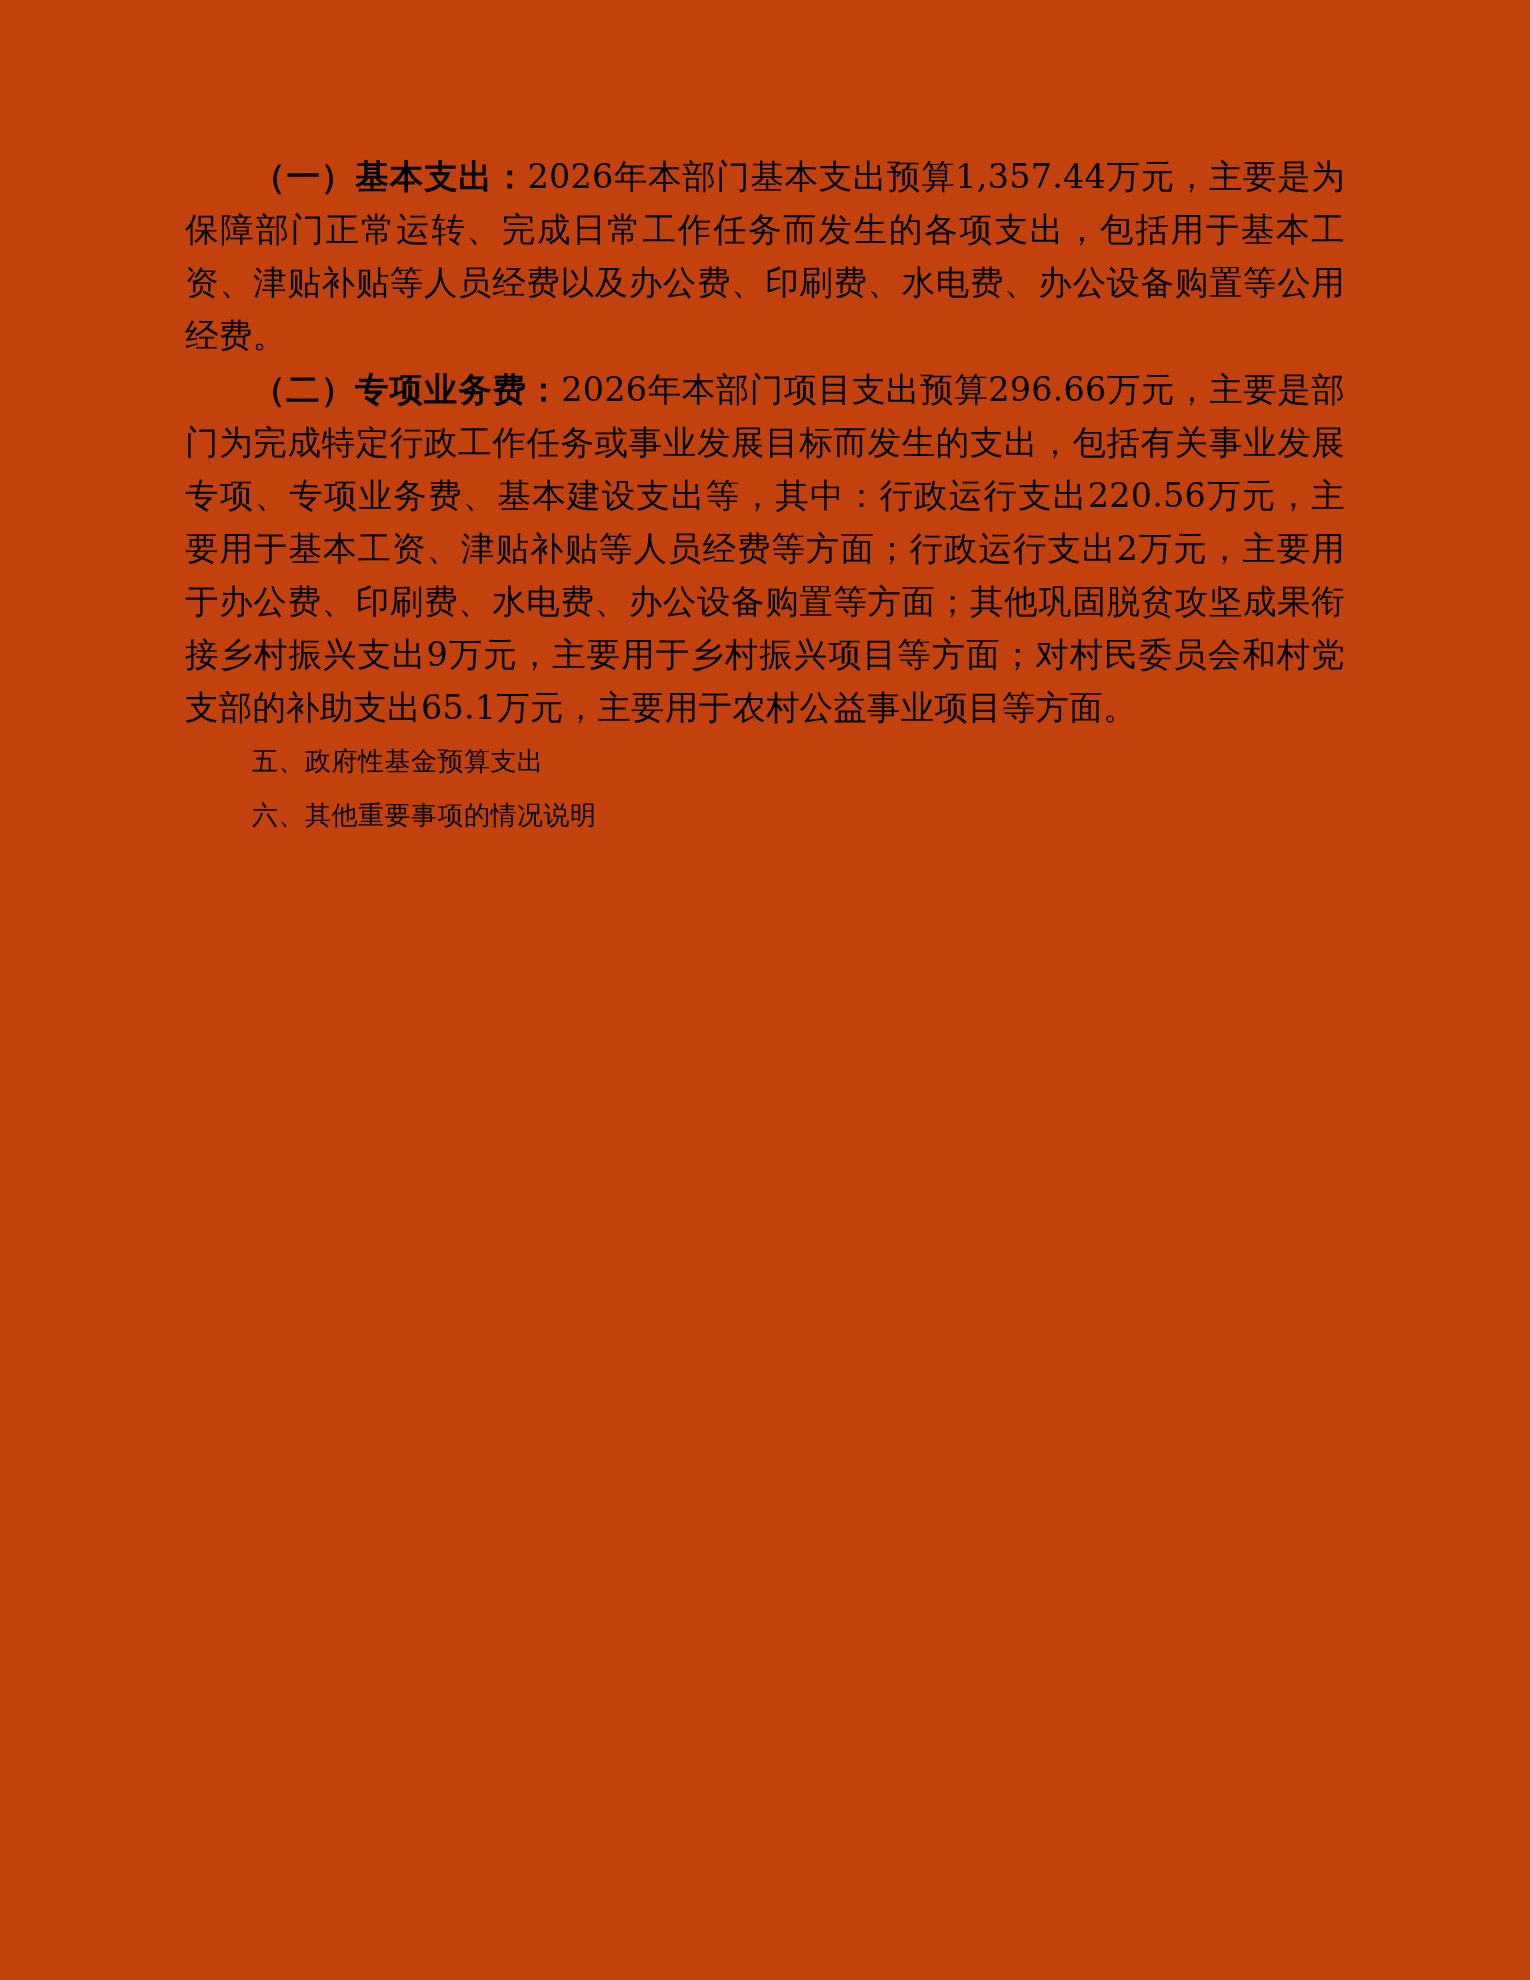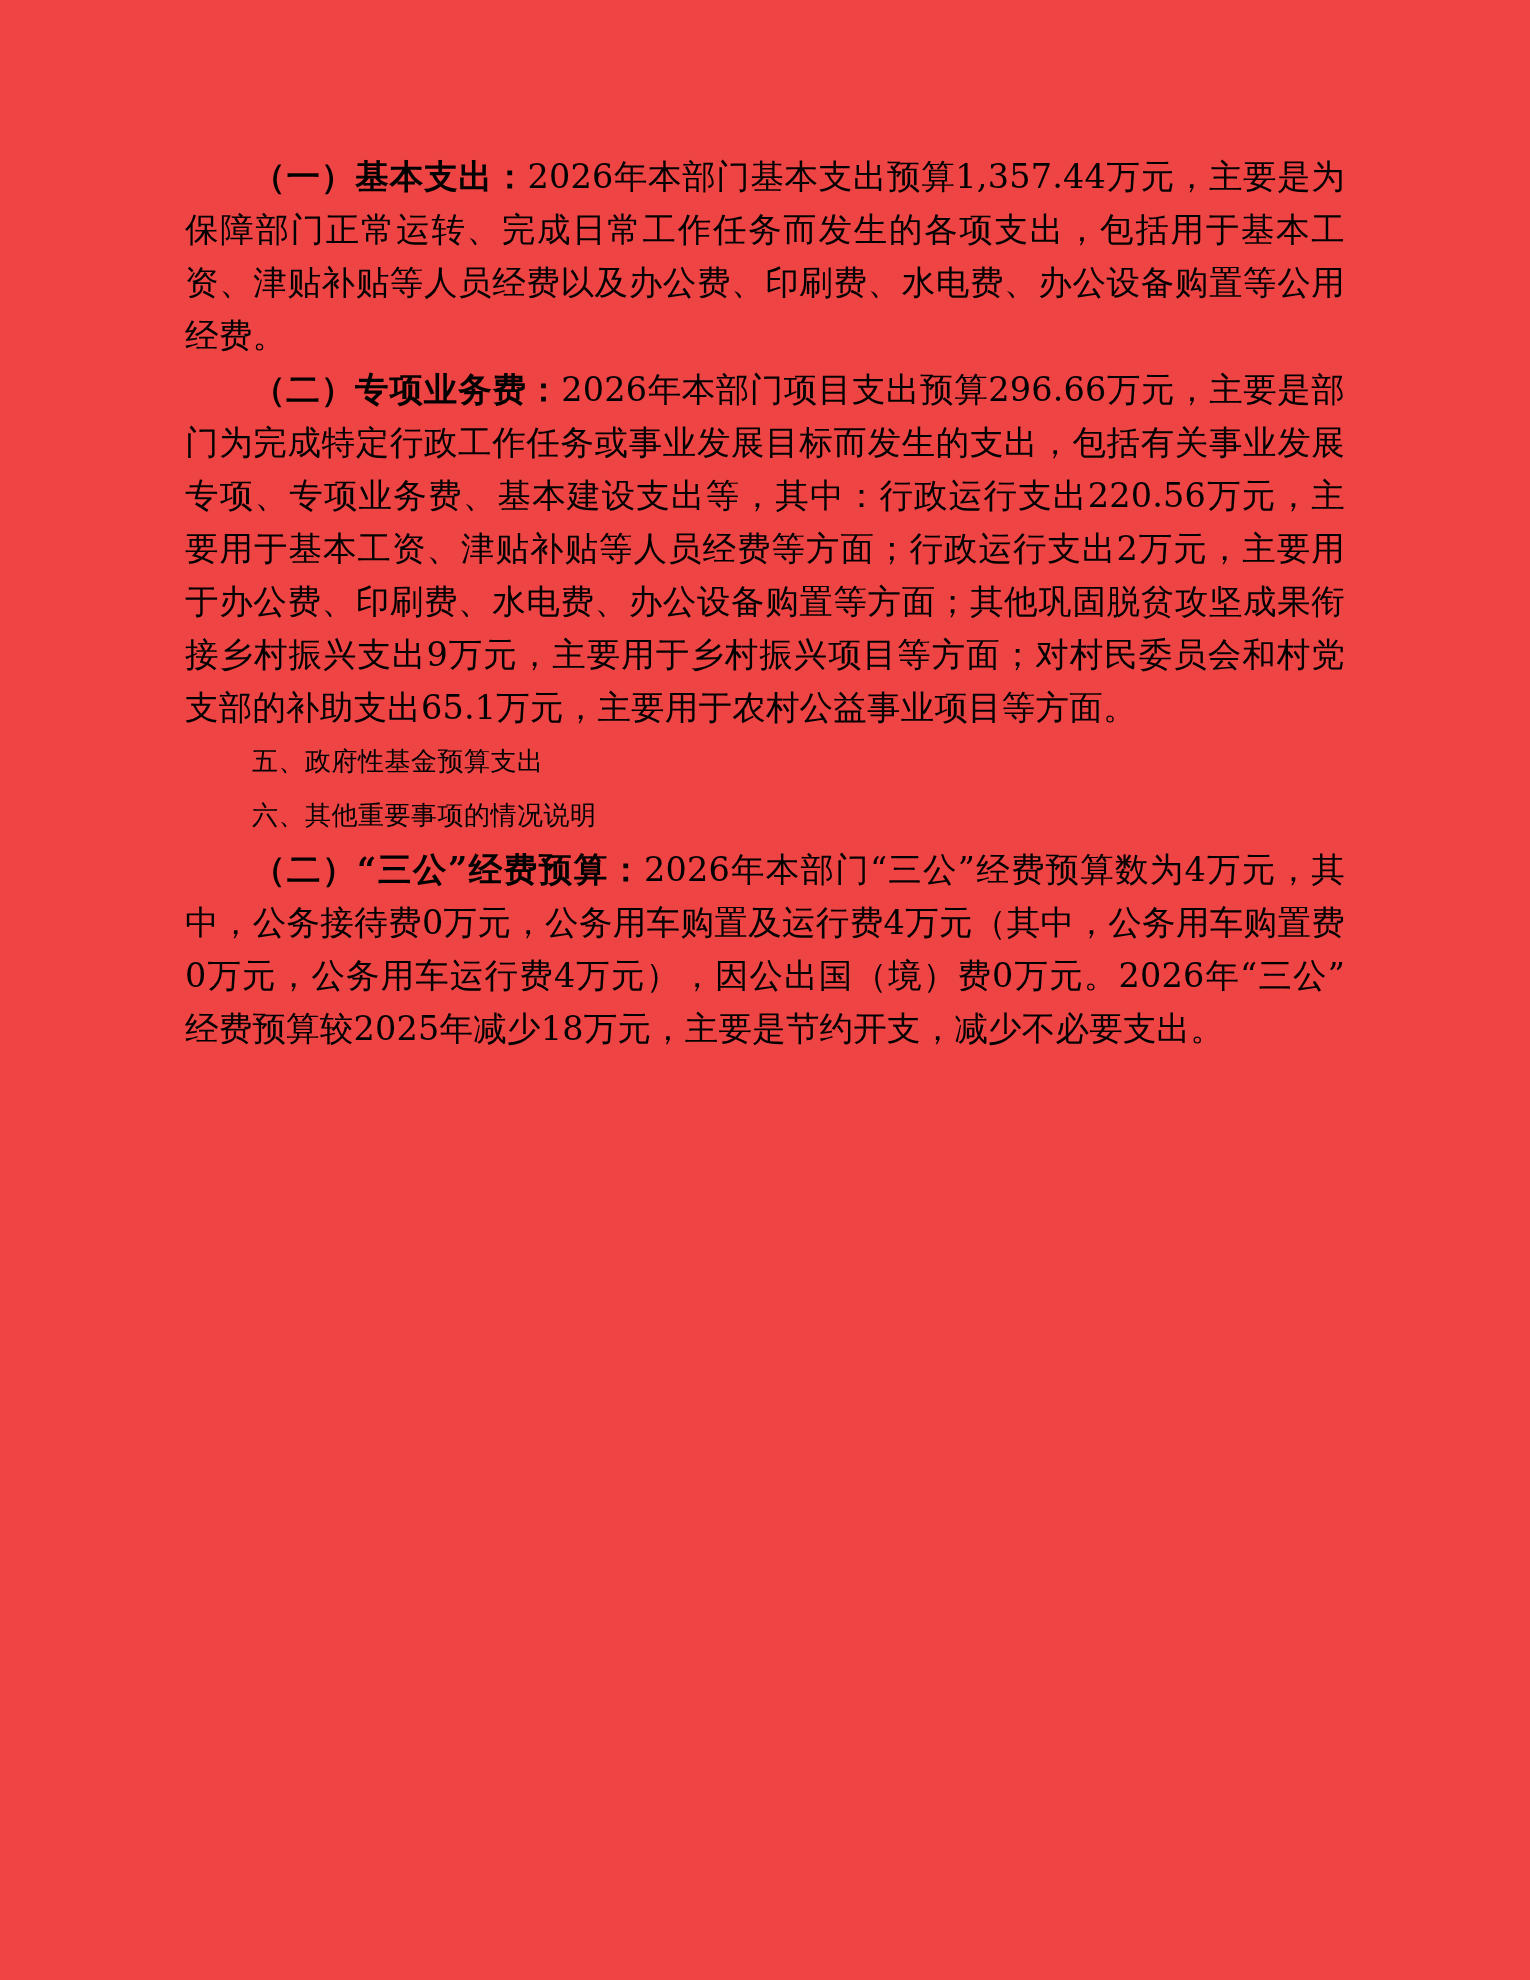--- a/index.html
+++ b/index.html
@@ -12,21 +12,21 @@
     width: 1530px;
     min-height: 1980px;
     font-family: "DejaVu Serif", "Liberation Serif", serif;
     color: #000000;
   }
   .page {
     width: 1530px;
     min-height: 1980px;
     box-sizing: border-box;
     padding: 150px 185px 80px 185px;
-    background: #ef4444;
+    background: #c2410c;
   }
   .para {
     font-size: 33.5px;
     line-height: 53px;
     text-align: justify;
     text-justify: inter-ideograph;
     margin: 0 0 1px 0;
     letter-spacing: 0.2px;
   }
   .indent {
@@ -56,17 +56,16 @@
   <p class="para indent"><span class="lead">（一）基本支出：</span><span class="plain">2026年本部门基本支出预算1,357.44万元，主要是为保障部门正常运转、完成日常工作任务而发生的各项支出，包括用于基本工资、津贴补贴等人员经费以及办公费、印刷费、水电费、办公设备购置等公用经费。</span></p>
 
   <p class="para indent"><span class="lead">（二）专项业务费：</span><span class="plain">2026年本部门项目支出预算296.66万元，主要是部门为完成特定行政工作任务或事业发展目标而发生的支出，包括有关事业发展专项、专项业务费、基本建设支出等，其中：行政运行支出220.56万元，主要用于基本工资、津贴补贴等人员经费等方面；行政运行支出2万元，主要用于办公费、印刷费、水电费、办公设备购置等方面；其他巩固脱贫攻坚成果衔接乡村振兴支出9万元，主要用于乡村振兴项目等方面；对村民委员会和村党支部的补助支出65.1万元，主要用于农村公益事业项目等方面。</span></p>
 
   <p class="heading">五、政府性基金预算支出</p>
 
 
   <p class="heading">六、其他重要事项的情况说明</p>
 
 
-  <p class="para indent"><span class="lead">（二）“三公”经费预算：</span><span class="plain">2026年本部门“三公”经费预算数为4万元，其中，公务接待费0万元，公务用车购置及运行费4万元（其中，公务用车购置费0万元，公务用车运行费4万元），因公出国（境）费0万元。2026年“三公”经费预算较2025年减少18万元，主要是节约开支，减少不必要支出。</span></p>
 
 
 
 </div>
 
 </body></html>

